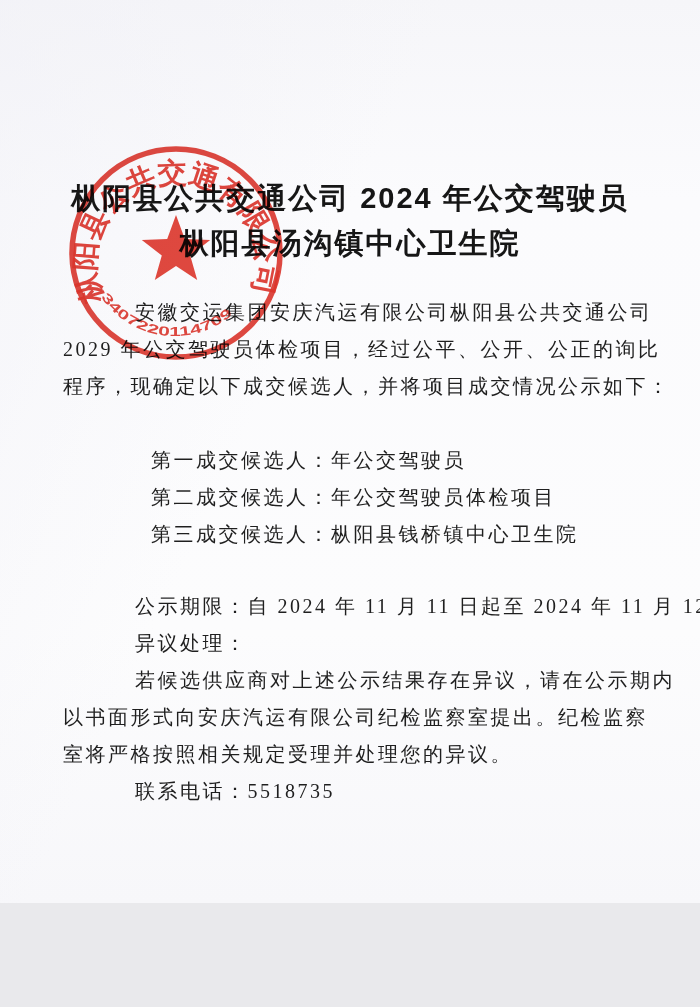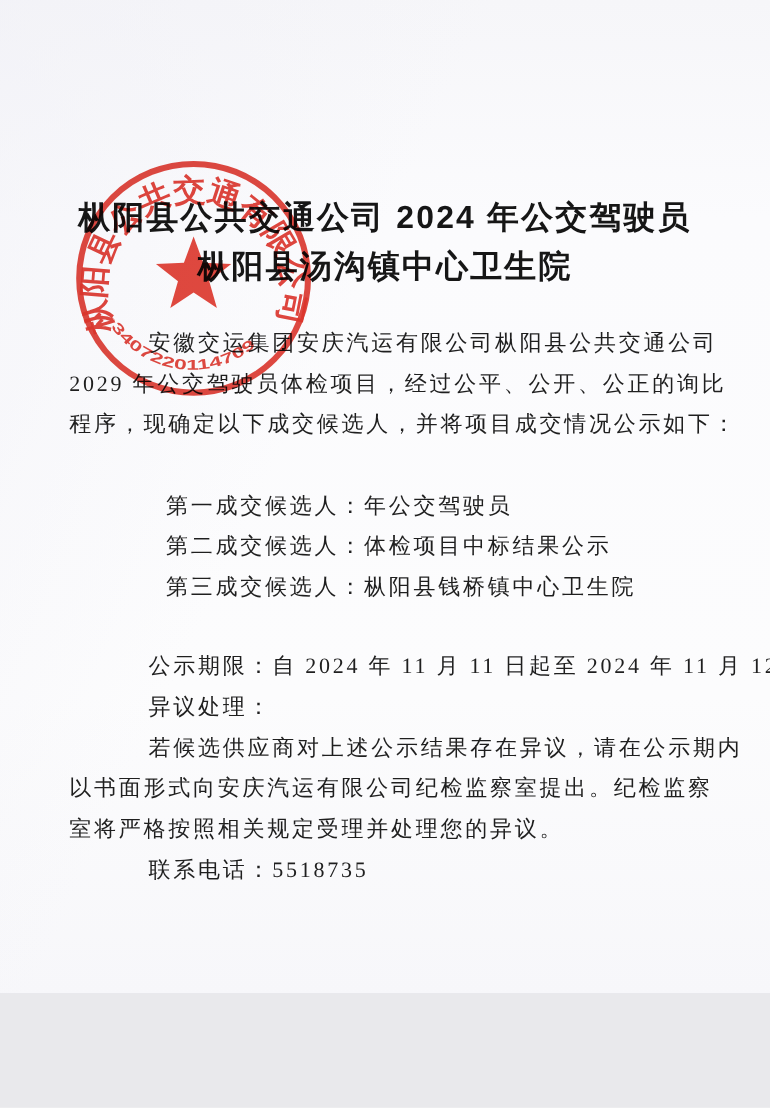--- a/index.html
+++ b/index.html
@@ -68,21 +68,21 @@
   <div class="content">
 
     <div>
       <div class="ln ind">安徽交运集团安庆汽运有限公司枞阳县公共交通公司</div>
       <div class="ln">2029 年公交驾驶员体检项目，经过公平、公开、公正的询比</div>
       <div class="ln">程序，现确定以下成交候选人，并将项目成交情况公示如下：</div>
     </div>
 
     <div class="candidates">
       <div class="ln">第一成交候选人：年公交驾驶员</div>
-      <div class="ln">第二成交候选人：体检项目中标结果公示</div>
+      <div class="ln">第二成交候选人：年公交驾驶员体检项目</div>
       <div class="ln">第三成交候选人：枞阳县钱桥镇中心卫生院</div>
     </div>
 
     <div class="period">
       <div class="ln ind">公示期限：自 2024 年 11 月 11 日起至 2024 年 11 月 12</div>
     </div>
 
     <div>
       <div class="ln ind">异议处理：</div>
       <div class="ln ind">若候选供应商对上述公示结果存在异议，请在公示期内</div>

